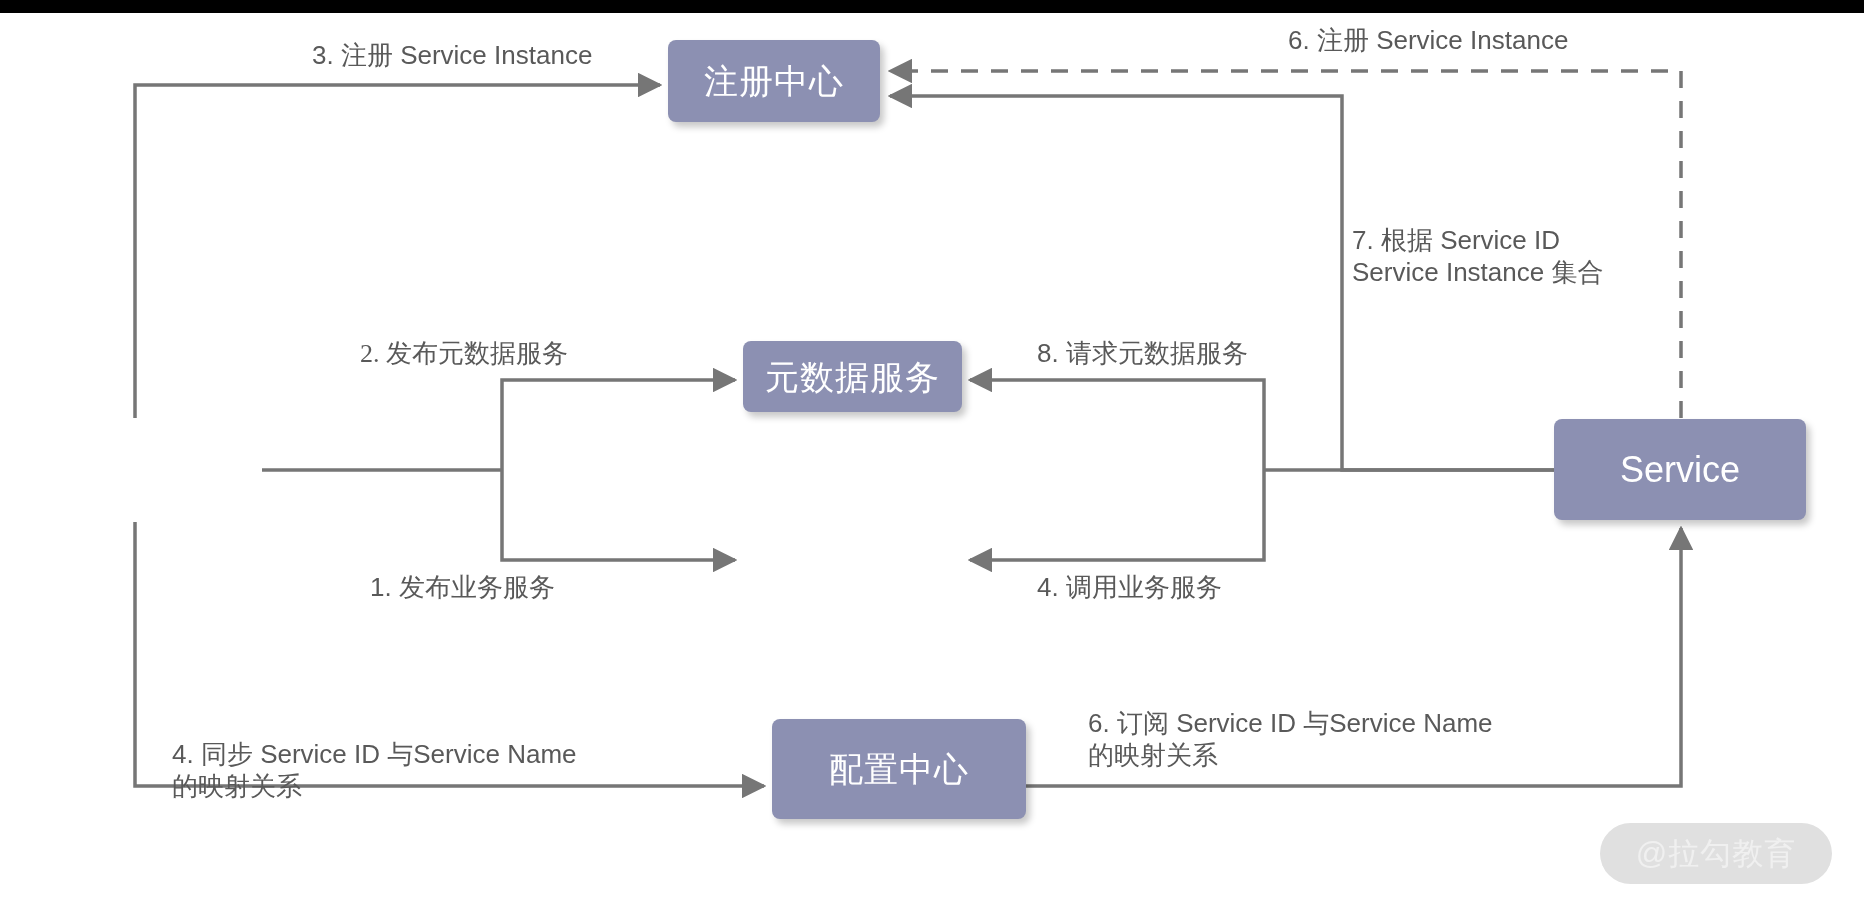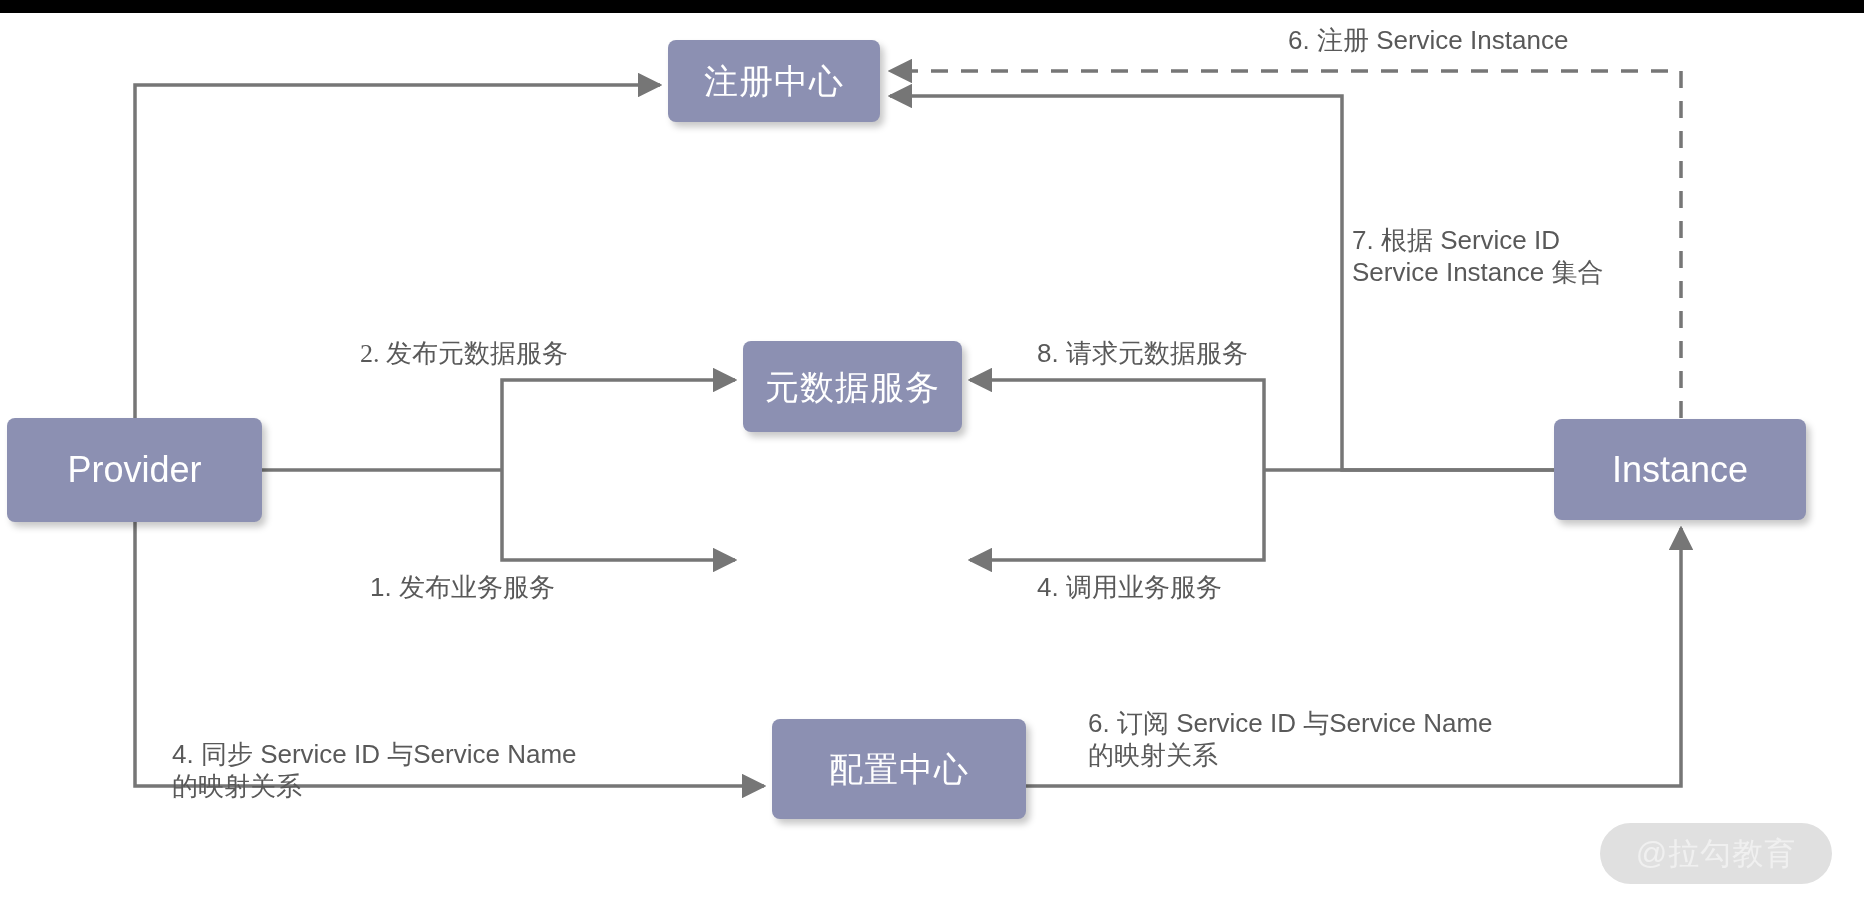--- a/index.html
+++ b/index.html
@@ -102,45 +102,43 @@
       <path d="M 1554 470 L 1342 470 L 1342 96 L 890 96" marker-end="url(#arrow)"></path>
 
       <path d="M 1554 470 L 1264 470"></path>
       <path d="M 1264 470 L 1264 380 L 970 380" marker-end="url(#arrow)"></path>
       <path d="M 1264 470 L 1264 560 L 970 560" marker-end="url(#arrow)"></path>
 
       <path d="M 1026 786 L 1681 786 L 1681 528" marker-end="url(#arrow)"></path>
     </g>
   </svg>
 
-  <div class="node" style="left:7px; top:418px; width:255px; height:104px;">
-    <span class="node-label lat-label">Provider</span>
-  </div>
 
   <div class="node" style="left:668px; top:40px; width:212px; height:82px;">
     <span class="node-label cjk-label">注册中心</span>
   </div>
 
-  <div class="node" style="left:743px; top:341px; width:219px; height:91px;">
+  <div class="node" style="left:743px; top:341px; width:219px; height:71px;">
     <span class="node-label cjk-label">元数据服务</span>
   </div>
 
 
   <div class="node" style="left:772px; top:719px; width:254px; height:100px;">
     <span class="node-label cjk-label">配置中心</span>
   </div>
 
   <div class="node" style="left:1554px; top:419px; width:252px; height:101px;">
-    <span class="node-label lat-label">Instance</span>
+    <span class="node-label lat-label">Service</span>
   </div>
 
   <div class="edge-label" style="left:370px; top:572px;">1. 发布业务服务</div>
 
   <div class="edge-label" style="left:360px; top:338px;font-family:Liberation Serif, serif;">2. 发布元数据服务</div>
 
+  <div class="edge-label" style="left:312px; top:40px;">3. 注册 Service Instance</div>
 
   <div class="edge-label" style="left:172px; top:708px;margin-top:31px;">4. 同步 Service ID 与Service Name
 的映射关系</div>
 
   <div class="edge-label" style="left:1288px; top:25px;">6. 注册 Service Instance</div>
 
   <div class="edge-label" style="left:1076px; top:708px;margin-left:12px;">6. 订阅 Service ID 与Service Name
 的映射关系</div>
 
   <div class="edge-label" style="left:1352px; top:225px;">7. 根据 Service ID

